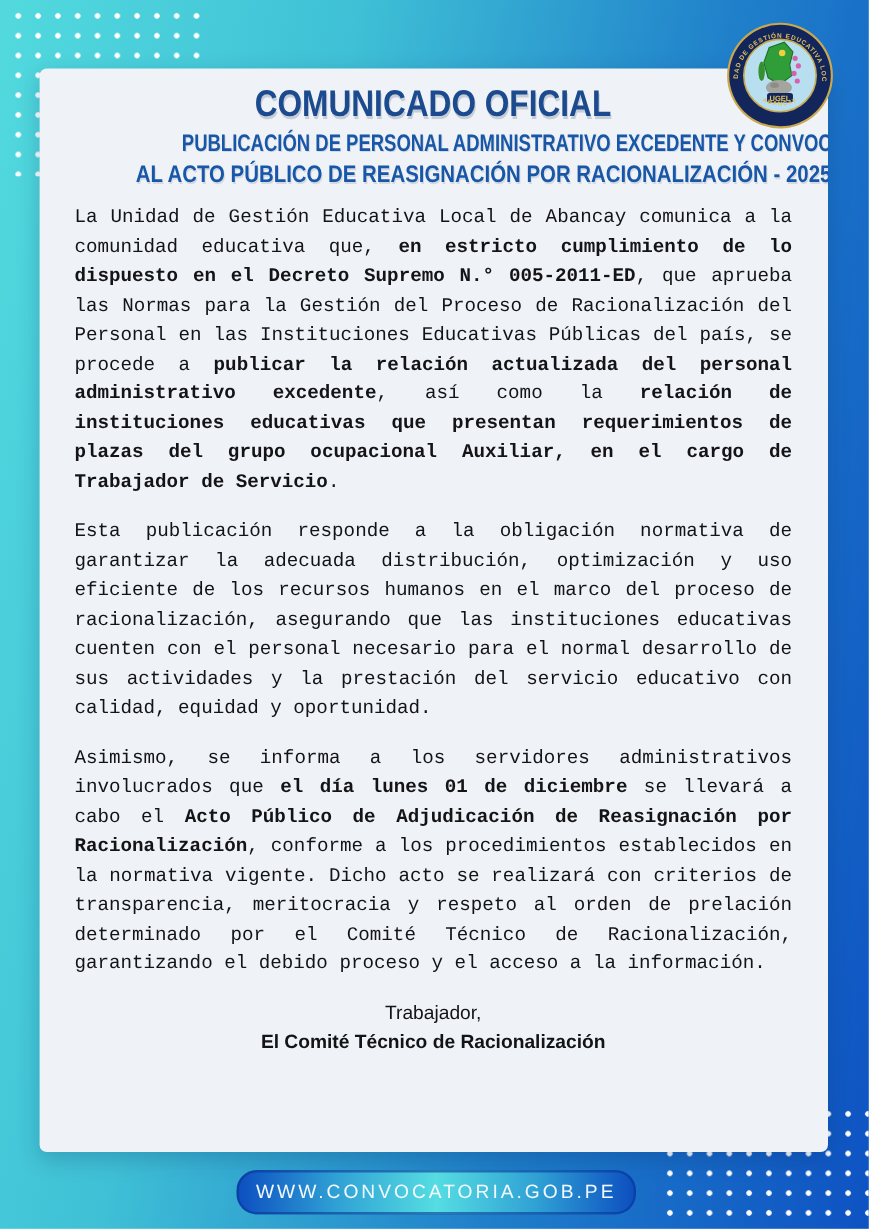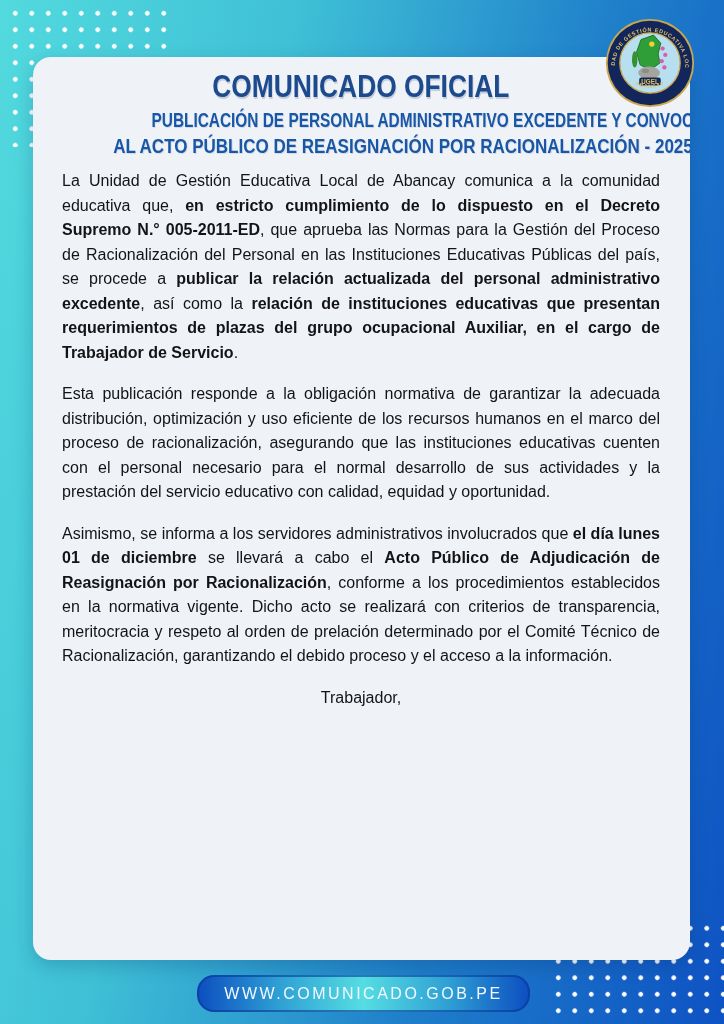--- a/index.html
+++ b/index.html
@@ -10,37 +10,37 @@
   }
   .dots{
     position:absolute;z-index:1;
     background-image:radial-gradient(circle, #ffffff 2px, rgba(255,255,255,0) 2.6px);
     background-size:16.5px 16.5px;
   }
   .dots-tl{left:7px;top:5px;width:166px;height:142px;}
   .dots-br{left:550px;top:920px;width:174px;height:104px;}
   .card{
     position:absolute;z-index:2;left:33px;top:57px;width:657px;height:903px;
-    background:var(--card-bg,#eff2f6);border-radius:18px;
+    background:var(--card-bg,#eff2f6);border-radius:6px;
     box-shadow:0 6px 18px rgba(10,40,90,.22);
     padding:10px 30px 0 29px;box-sizing:border-box;overflow:hidden;
     text-align:center;
   }
   .fitline{display:inline-block;white-space:nowrap;transform-origin:50% 50%;}
   h1.title{
     margin:2px 0 2px 0;font-size:31px;font-weight:bold;font-stretch:condensed;
     color:var(--title-blue,#1c4a8e);letter-spacing:0px;
     text-shadow:1px 2px 0 rgba(13,38,80,.18);
   }
   h2.subtitle{
     margin:0 0 10px 0;font-size:20px;font-weight:bold;font-stretch:condensed;
     color:var(--subtitle-blue,#1857a8);line-height:1.3;
     text-shadow:1px 1px 0 rgba(13,38,80,.12);
   }
-  .paragraphs{text-align:justify;color:var(--text-dark,#141417);}
+  .paragraphs{text-align:justify;color:var(--text-dark,#141417);font-family:Liberation Mono, monospace;}
   .paragraphs p{
     margin:0 0 17px 0;font-size:16px;line-height:24.5px;font-stretch:condensed;
   }
   .paragraphs .b{font-weight:bold;}
   p.closing{margin:0;text-align:center;font-size:16px;line-height:24.5px;color:var(--text-dark,#141417);}
   p.closing.sig{font-weight:bold;}
   .logo{position:absolute;z-index:3;left:605px;top:18px;width:90px;height:90px;}
   .footer-pill{
     position:absolute;z-index:2;left:197px;top:975px;width:333px;height:37px;
     border-radius:17px;box-sizing:border-box;border:2px solid rgba(9,55,150,.6);
@@ -62,20 +62,21 @@
   <h2 class="subtitle">
     <span class="fitline" style="transform: scaleX(0.769923);">PUBLICACIÓN DE PERSONAL ADMINISTRATIVO EXCEDENTE Y CONVOCATORIA</span><br>
     <span class="fitline" style="transform: scaleX(0.85);">AL ACTO PÚBLICO DE REASIGNACIÓN POR RACIONALIZACIÓN - 2025</span>
   </h2>
   <div class="paragraphs">
     <p><span>La Unidad de Gestión Educativa Local de Abancay comunica a la comunidad educativa que, </span><span class="b">en estricto cumplimiento de lo dispuesto en el Decreto Supremo N.° 005-2011-ED</span><span>, que aprueba las Normas para la Gestión del Proceso de Racionalización del Personal en las Instituciones Educativas Públicas del país, se procede a </span><span class="b">publicar la relación actualizada del personal administrativo excedente</span><span>, así como la </span><span class="b">relación de instituciones educativas que presentan requerimientos de plazas del grupo ocupacional Auxiliar, en el cargo de Trabajador de Servicio</span><span>.</span></p>
     <p><span>Esta publicación responde a la obligación normativa de garantizar la adecuada distribución, optimización y uso eficiente de los recursos humanos en el marco del proceso de racionalización, asegurando que las instituciones educativas cuenten con el personal necesario para el normal desarrollo de sus actividades y la prestación del servicio educativo con calidad, equidad y oportunidad.</span></p>
     <p><span>Asimismo, se informa a los servidores administrativos involucrados que </span><span class="b">el día lunes 01 de diciembre</span><span> se llevará a cabo el </span><span class="b">Acto Público de Adjudicación de Reasignación por Racionalización</span><span>, conforme a los procedimientos establecidos en la normativa vigente. Dicho acto se realizará con criterios de transparencia, meritocracia y respeto al orden de prelación determinado por el Comité Técnico de Racionalización, garantizando el debido proceso y el acceso a la información.</span></p>
   </div>
   <p class="closing">Trabajador,</p>
+  <p class="closing sig">El Comité Técnico de Racionalización</p>
 </div>
 
 <svg class="logo" viewBox="0 0 100 100" aria-hidden="true">
   <defs>
     <path id="arcTop" d="M 11 54 A 39 39 0 0 1 89 54" fill="none"></path>
     <path id="arcBottom" d="M 22 63 A 34 34 0 0 0 78 63" fill="none"></path>
   </defs>
   <circle cx="50" cy="50" r="49" fill="#caa84f"></circle>
   <circle cx="50" cy="50" r="47" fill="#12265c"></circle>
   <circle cx="50" cy="50" r="33.5" fill="#b8dff0" stroke="#caa84f" stroke-width="1.5"></circle>
@@ -94,14 +95,14 @@
   <text x="50" y="73.4" text-anchor="middle" font-size="7" font-weight="bold" fill="#e3c05a" font-family="Liberation Sans, sans-serif">UGEL</text>
   <text font-size="6" letter-spacing="0.8" fill="#e3c05a" font-weight="bold" font-family="Liberation Sans, sans-serif">
     <textPath href="#arcTop" startOffset="50%" text-anchor="middle">UNIDAD DE GESTIÓN EDUCATIVA LOCAL</textPath>
   </text>
   <text font-size="5.5" letter-spacing="1" fill="#e3c05a" font-weight="bold" font-family="Liberation Sans, sans-serif">
     <textPath href="#arcBottom" startOffset="50%" text-anchor="middle">ABANCAY</textPath>
   </text>
 </svg>
 
 <div class="footer-pill">
-  <span class="fitline" style="transform: scaleX(1);">WWW.COMUNICADO.GOB.PE</span>
+  <span class="fitline" style="transform: scaleX(1);">WWW.CONVOCATORIA.GOB.PE</span>
 </div>
 
 </body></html>

